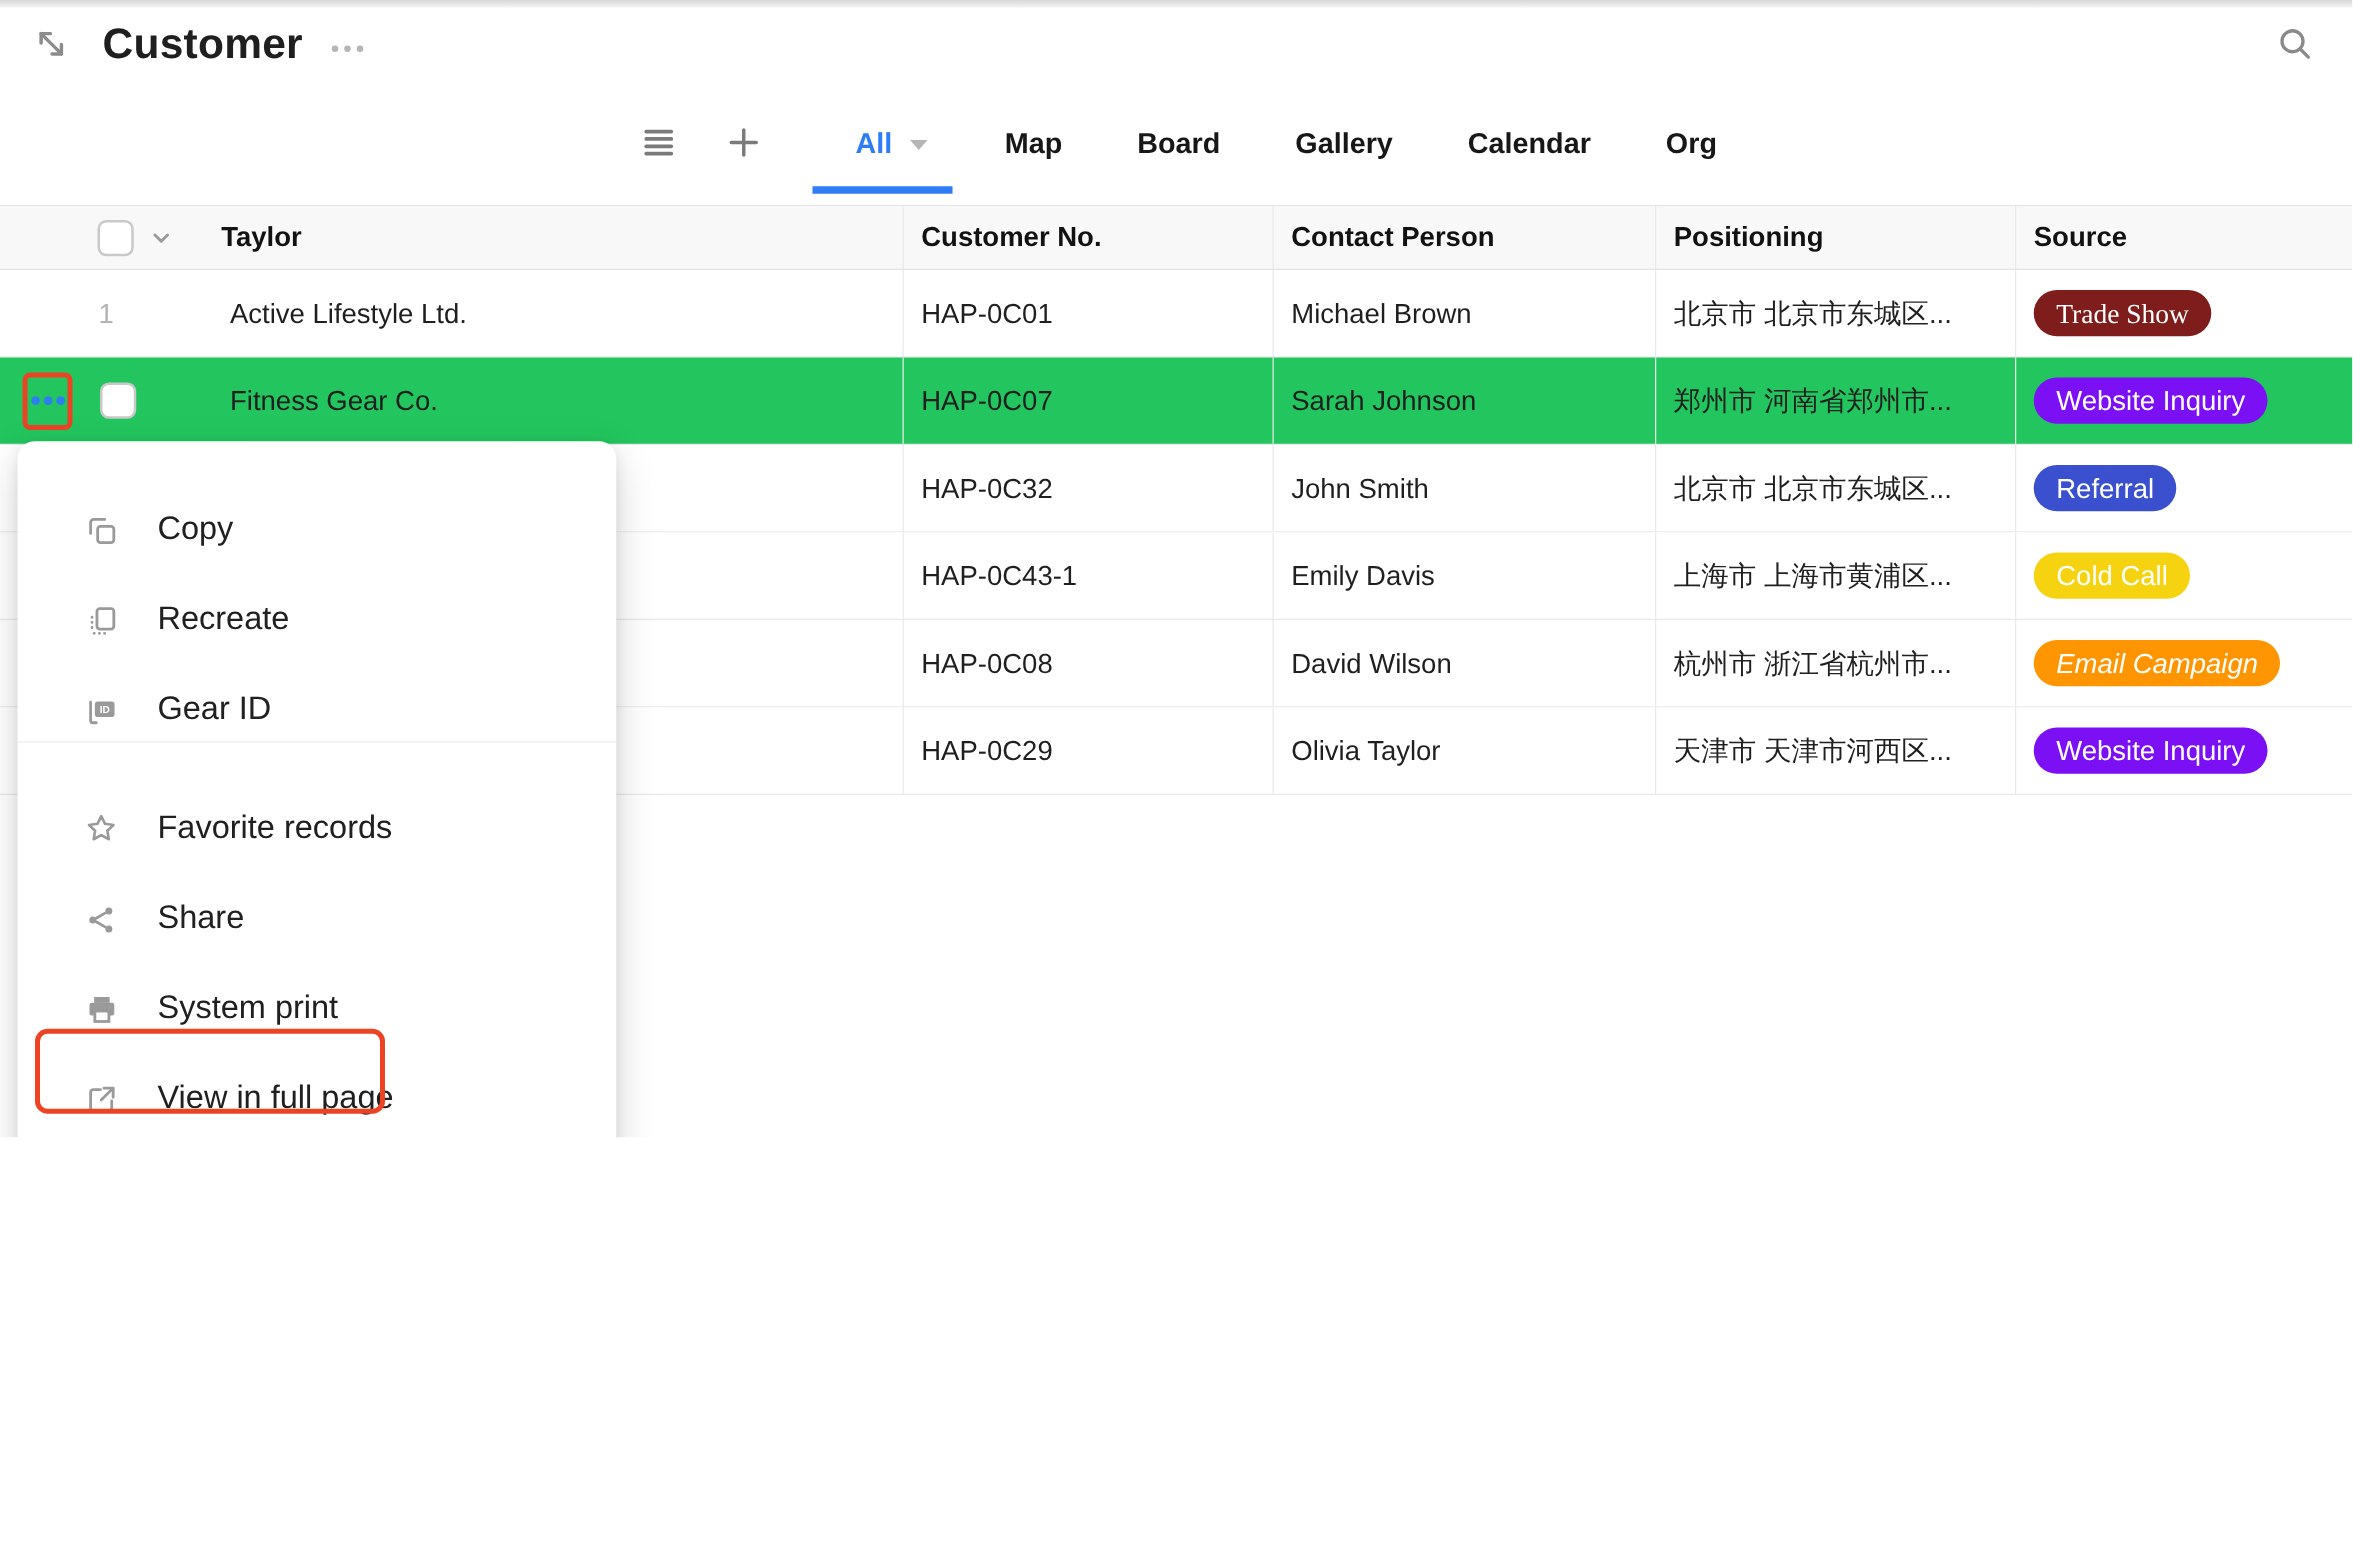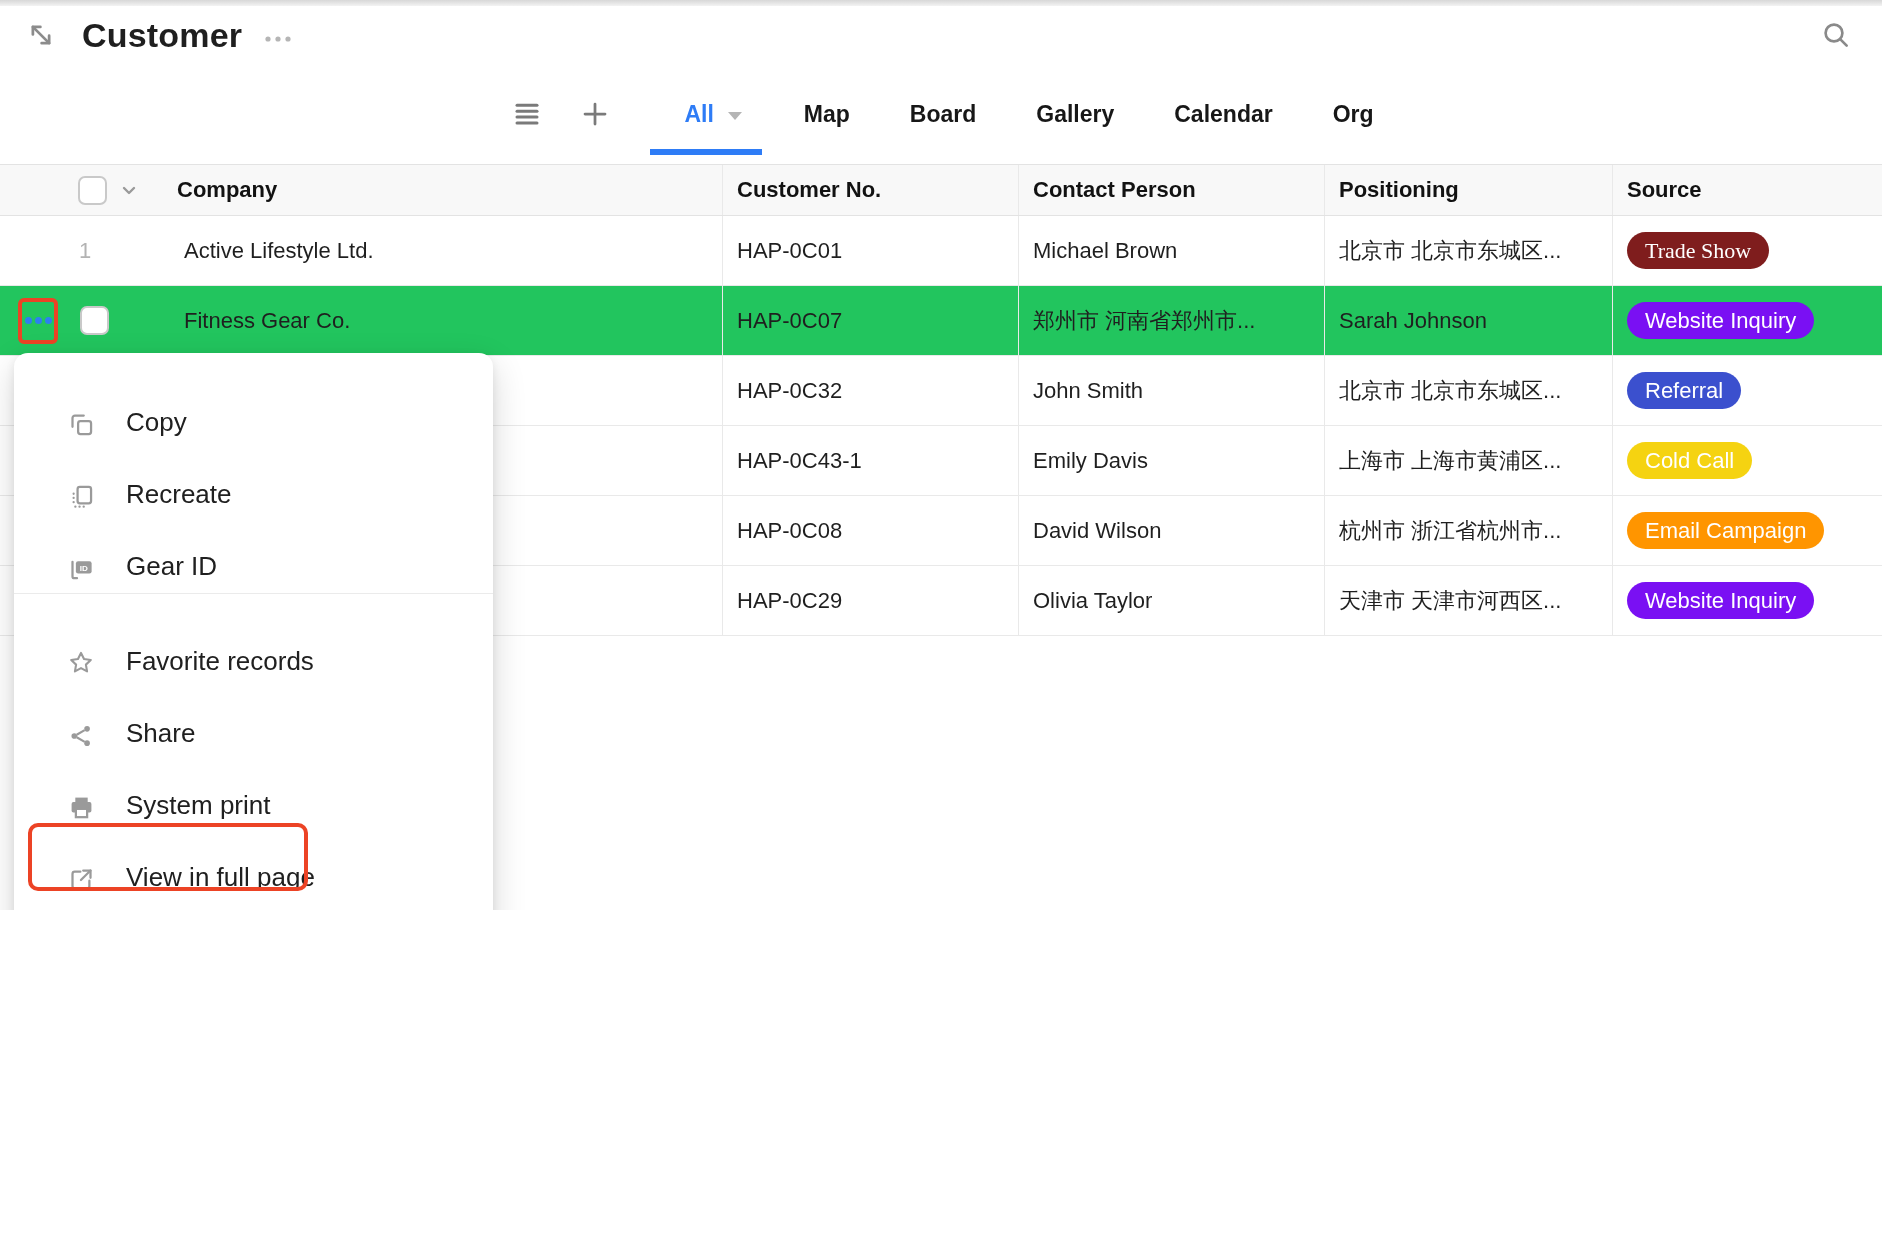--- a/index.html
+++ b/index.html
@@ -117,21 +117,21 @@
 
   <div class="table">
     <div class="thead">
       <div class="cell c-first">
         <span class="checkbox"></span>
         <span class="icon head-chev">
           <svg width="24" height="24" viewBox="0 0 24 24" fill="none" stroke="#9a9a9a" stroke-width="2.4" stroke-linecap="round" stroke-linejoin="round">
               <polyline points="7,10 12,15 17,10"></polyline>
             </svg>
         </span>
-        <span class="th-company">Company</span>
+        <span class="th-company">Taylor</span>
       </div>
       <div class="cell">Customer No.</div>
       <div class="cell">Contact Person</div>
       <div class="cell">Positioning</div>
       <div class="cell">Source</div>
     </div>
 
     <div class="tr">
       <div class="cell c-first">
         <span class="rownum">1</span>
@@ -149,22 +149,22 @@
       <div class="cell c-first">
         <span class="row-more">
             <i></i>
             <i></i>
             <i></i>
           </span>
         <span class="checkbox row-check"></span>
         <span class="row2-company">Fitness Gear Co.</span>
       </div>
       <div class="cell">HAP-0C07</div>
+      <div class="cell">Sarah Johnson</div>
       <div class="cell">郑州市 河南省郑州市...</div>
-      <div class="cell">Sarah Johnson</div>
       <div class="cell">
         <span class="badge" style="background: rgb(122, 16, 243);">Website Inquiry</span>
       </div>
     </div>
 
     <div class="tr">
       <div class="cell c-first">
         <span class="rownum"></span>
         <span class="company"></span>
       </div>
@@ -191,21 +191,21 @@
 
     <div class="tr">
       <div class="cell c-first">
         <span class="rownum"></span>
         <span class="company"></span>
       </div>
       <div class="cell">HAP-0C08</div>
       <div class="cell">David Wilson</div>
       <div class="cell">杭州市 浙江省杭州市...</div>
       <div class="cell">
-        <span class="badge" style="background: rgb(255, 149, 0);">Email Campaign</span>
+        <span class="badge" style="background: rgb(255, 149, 0); font-style: italic;">Email Campaign</span>
       </div>
     </div>
 
     <div class="tr">
       <div class="cell c-first">
         <span class="rownum"></span>
         <span class="company"></span>
       </div>
       <div class="cell">HAP-0C29</div>
       <div class="cell">Olivia Taylor</div>

